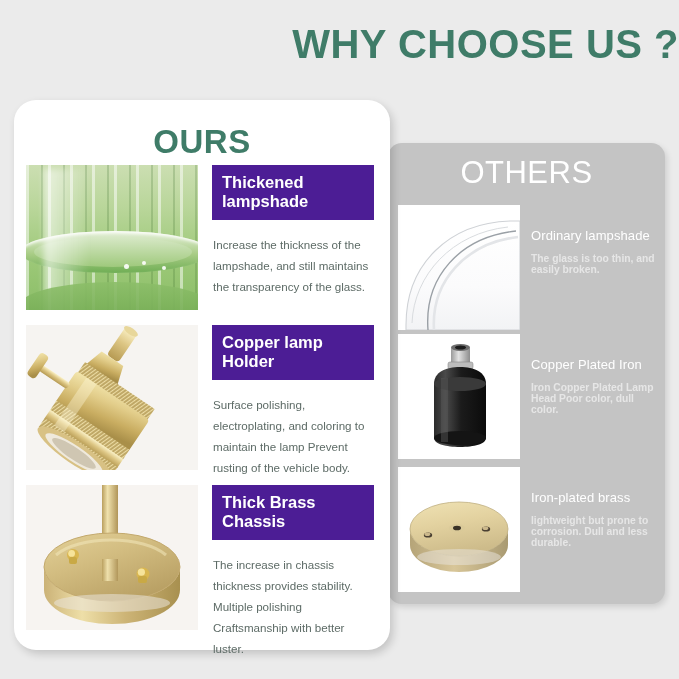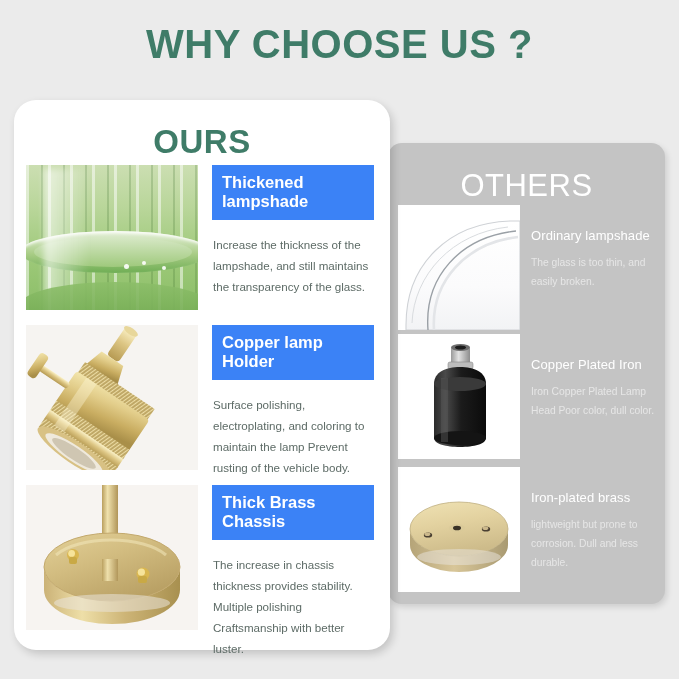--- a/index.html
+++ b/index.html
@@ -8,55 +8,55 @@
     background:#ebebeb;
     font-family:"Liberation Sans", sans-serif;
     overflow:hidden;
     position:relative;
   }
   .stage{position:absolute;inset:0;}
 
   
   .page-title{
     position:absolute;left:0;top:22px;width:679px;
-    text-align:center;
+    text-align:right;
     font-size:40px;font-weight:bold;letter-spacing:.5px;
     color:#3f7c68;
     font-family:"Liberation Sans", sans-serif;
   }
 
   
   .others-panel{
     position:absolute;left:388px;top:143px;width:277px;height:461px;
     background:#c4c4c4;
     border-radius:14px;
     box-shadow:2px 3px 6px rgba(0,0,0,.13);
   }
   .others-title{
-    position:absolute;left:388px;top:168px;width:277px;
+    position:absolute;left:388px;top:155px;width:277px;
     text-align:center;
     font-size:31px;color:#ffffff;letter-spacing:.5px;
     font-family:"Liberation Sans", sans-serif;
   }
   .other-row{position:absolute;left:398px;width:258px;height:125px;}
   .other-row.r1{top:205px;}
   .other-row.r2{top:334px;}
   .other-row.r3{top:467px;}
   .other-thumb{
     position:absolute;left:0;top:0;width:122px;height:125px;
     background:#ffffff;overflow:hidden;
   }
   .other-text{position:absolute;left:133px;top:22px;width:125px;}
   .other-h{
     font-size:13px;color:#ffffff;line-height:17px;font-weight:normal;
     letter-spacing:.1px;
   }
   .other-p{
     margin-top:9px;
-    font-size:10.3px;color:#e6e6e6;line-height:19px;font-weight:normal;
+    font-size:10.3px;color:#e6e6e6;line-height:11px;font-weight:bold;
   }
 
   
   .ours-card{
     position:absolute;left:14px;top:100px;width:376px;height:550px;
     background:#ffffff;border-radius:22px;
     box-shadow:3px 4px 9px rgba(0,0,0,.17);
   }
   .ours-title{
     position:absolute;left:14px;top:123px;width:376px;
@@ -66,21 +66,21 @@
   .ours-row{position:absolute;left:26px;width:348px;}
   .ours-row.r1{top:165px;height:145px;}
   .ours-row.r2{top:325px;height:145px;}
   .ours-row.r3{top:485px;height:150px;}
   .ours-thumb{
     position:absolute;left:0;top:0;width:172px;height:145px;
     overflow:hidden;background:#f4f2ef;
   }
   .ours-text{position:absolute;left:186px;top:0;width:162px;}
   .ours-banner{
-    background:#3b82f6;color:#ffffff;
+    background:#4c1d95;color:#ffffff;
     padding:8px 9px 9px 10px;
     font-size:16.5px;font-weight:bold;line-height:19px;
     width:162px;box-sizing:border-box;
   }
   .ours-p{
     margin-top:14px;padding-left:1px;
     font-size:11.6px;line-height:21px;color:#5d6b66;
   }
 
   

